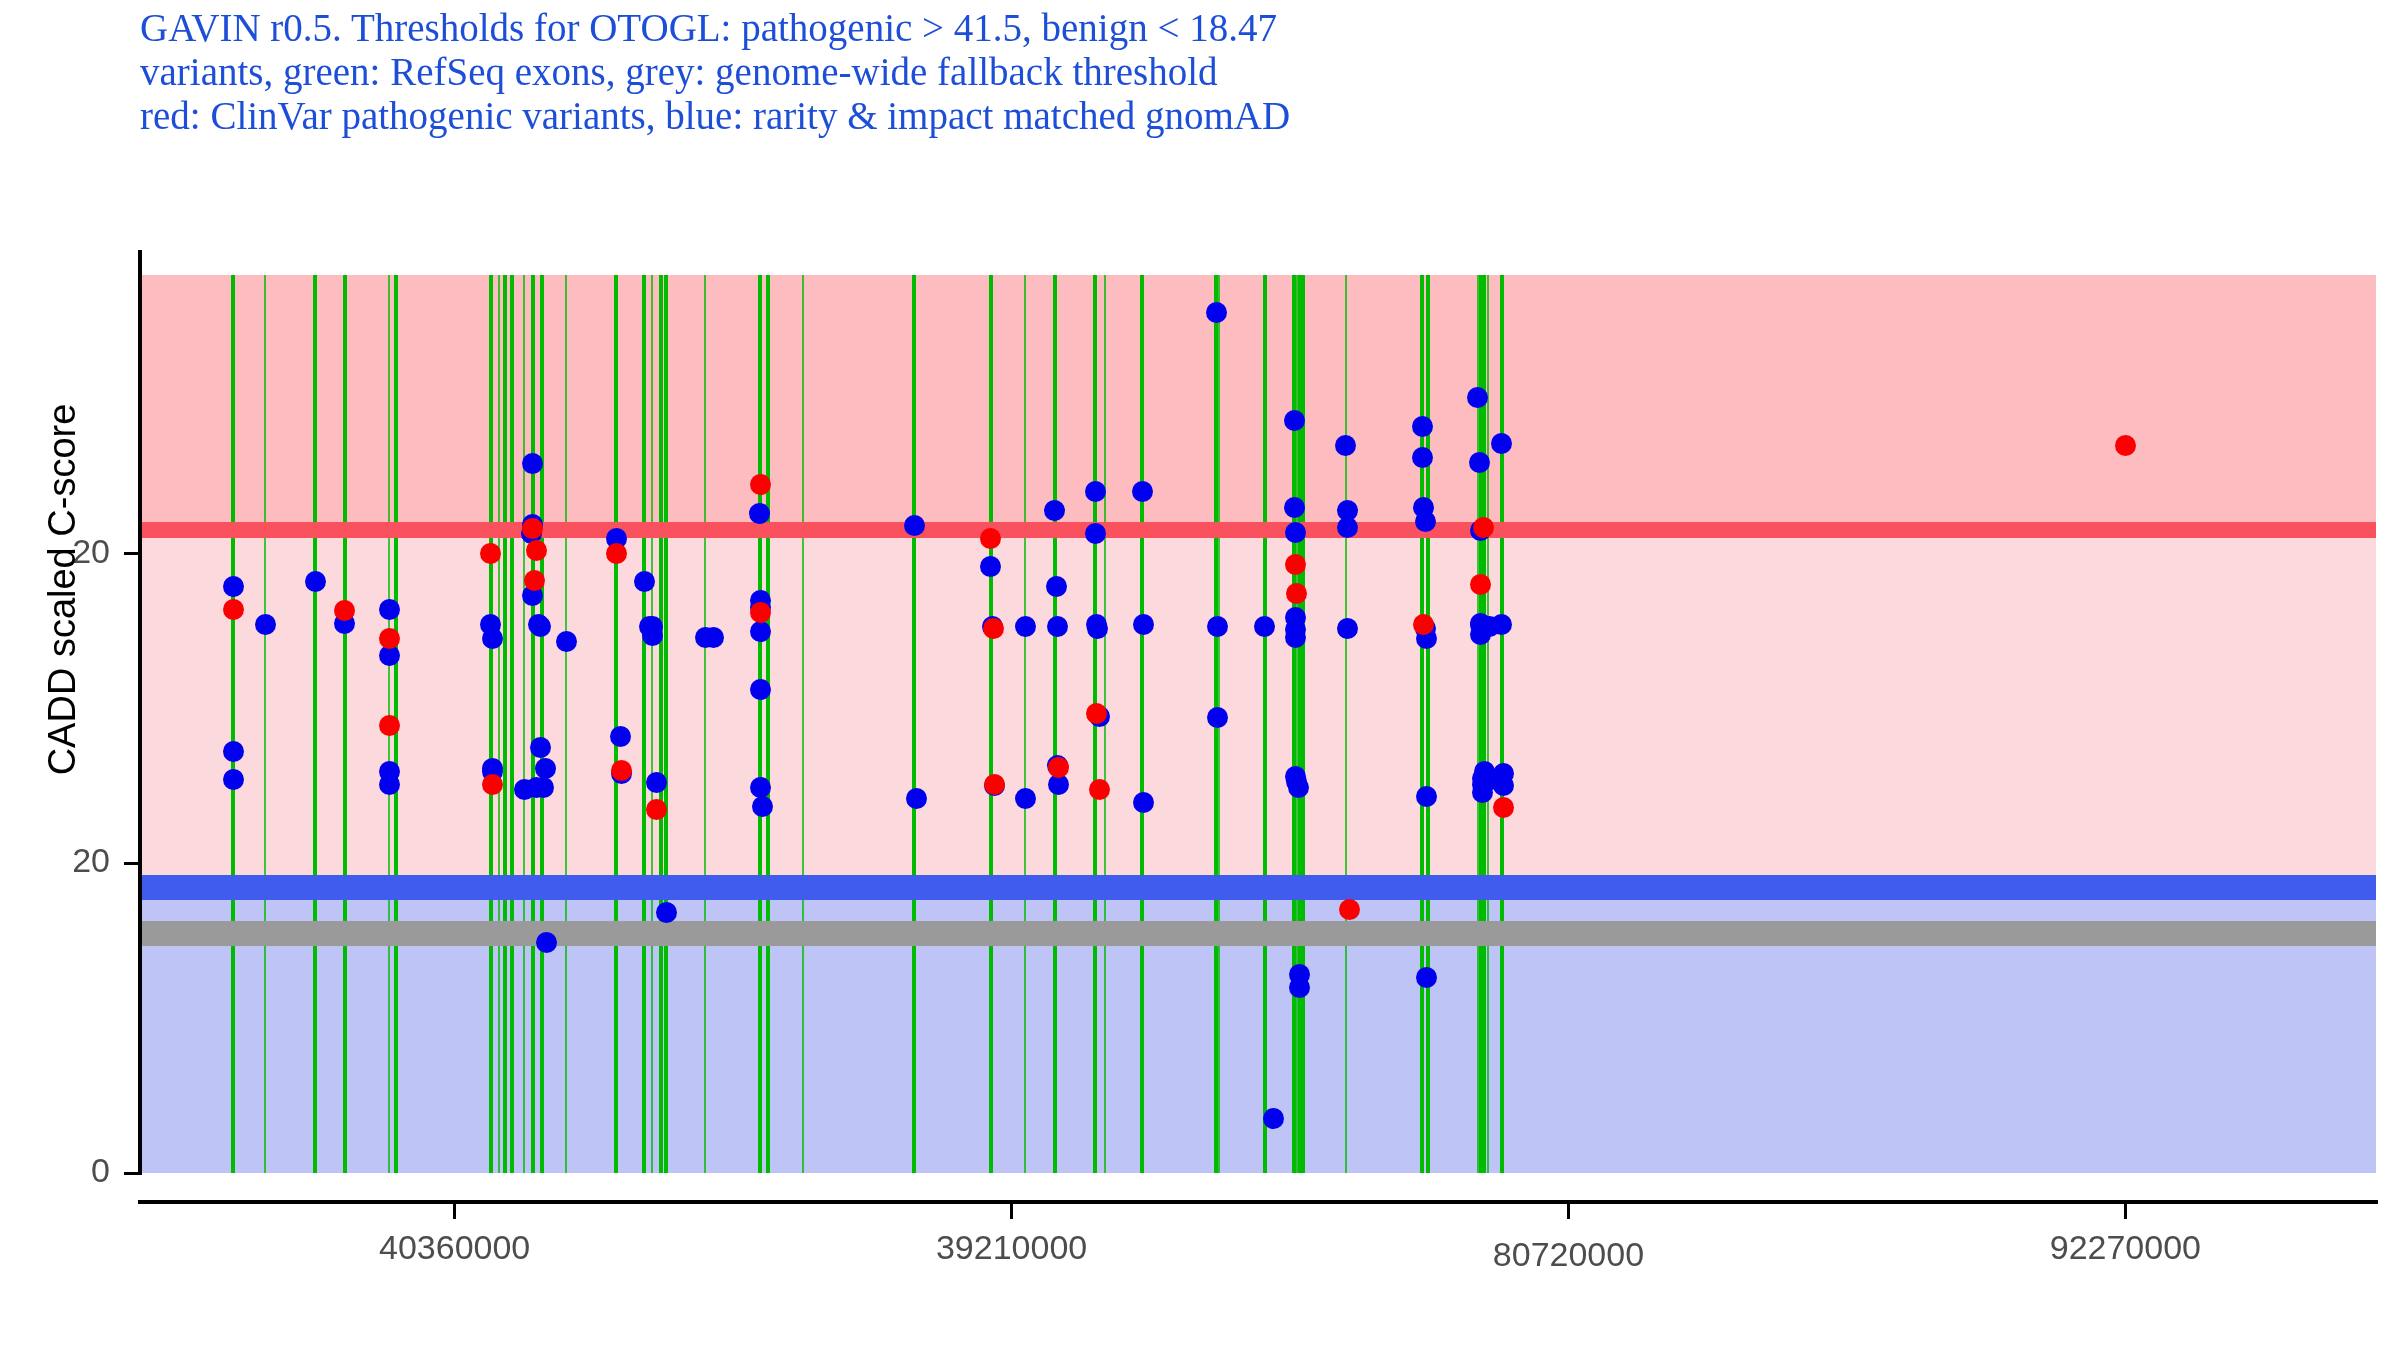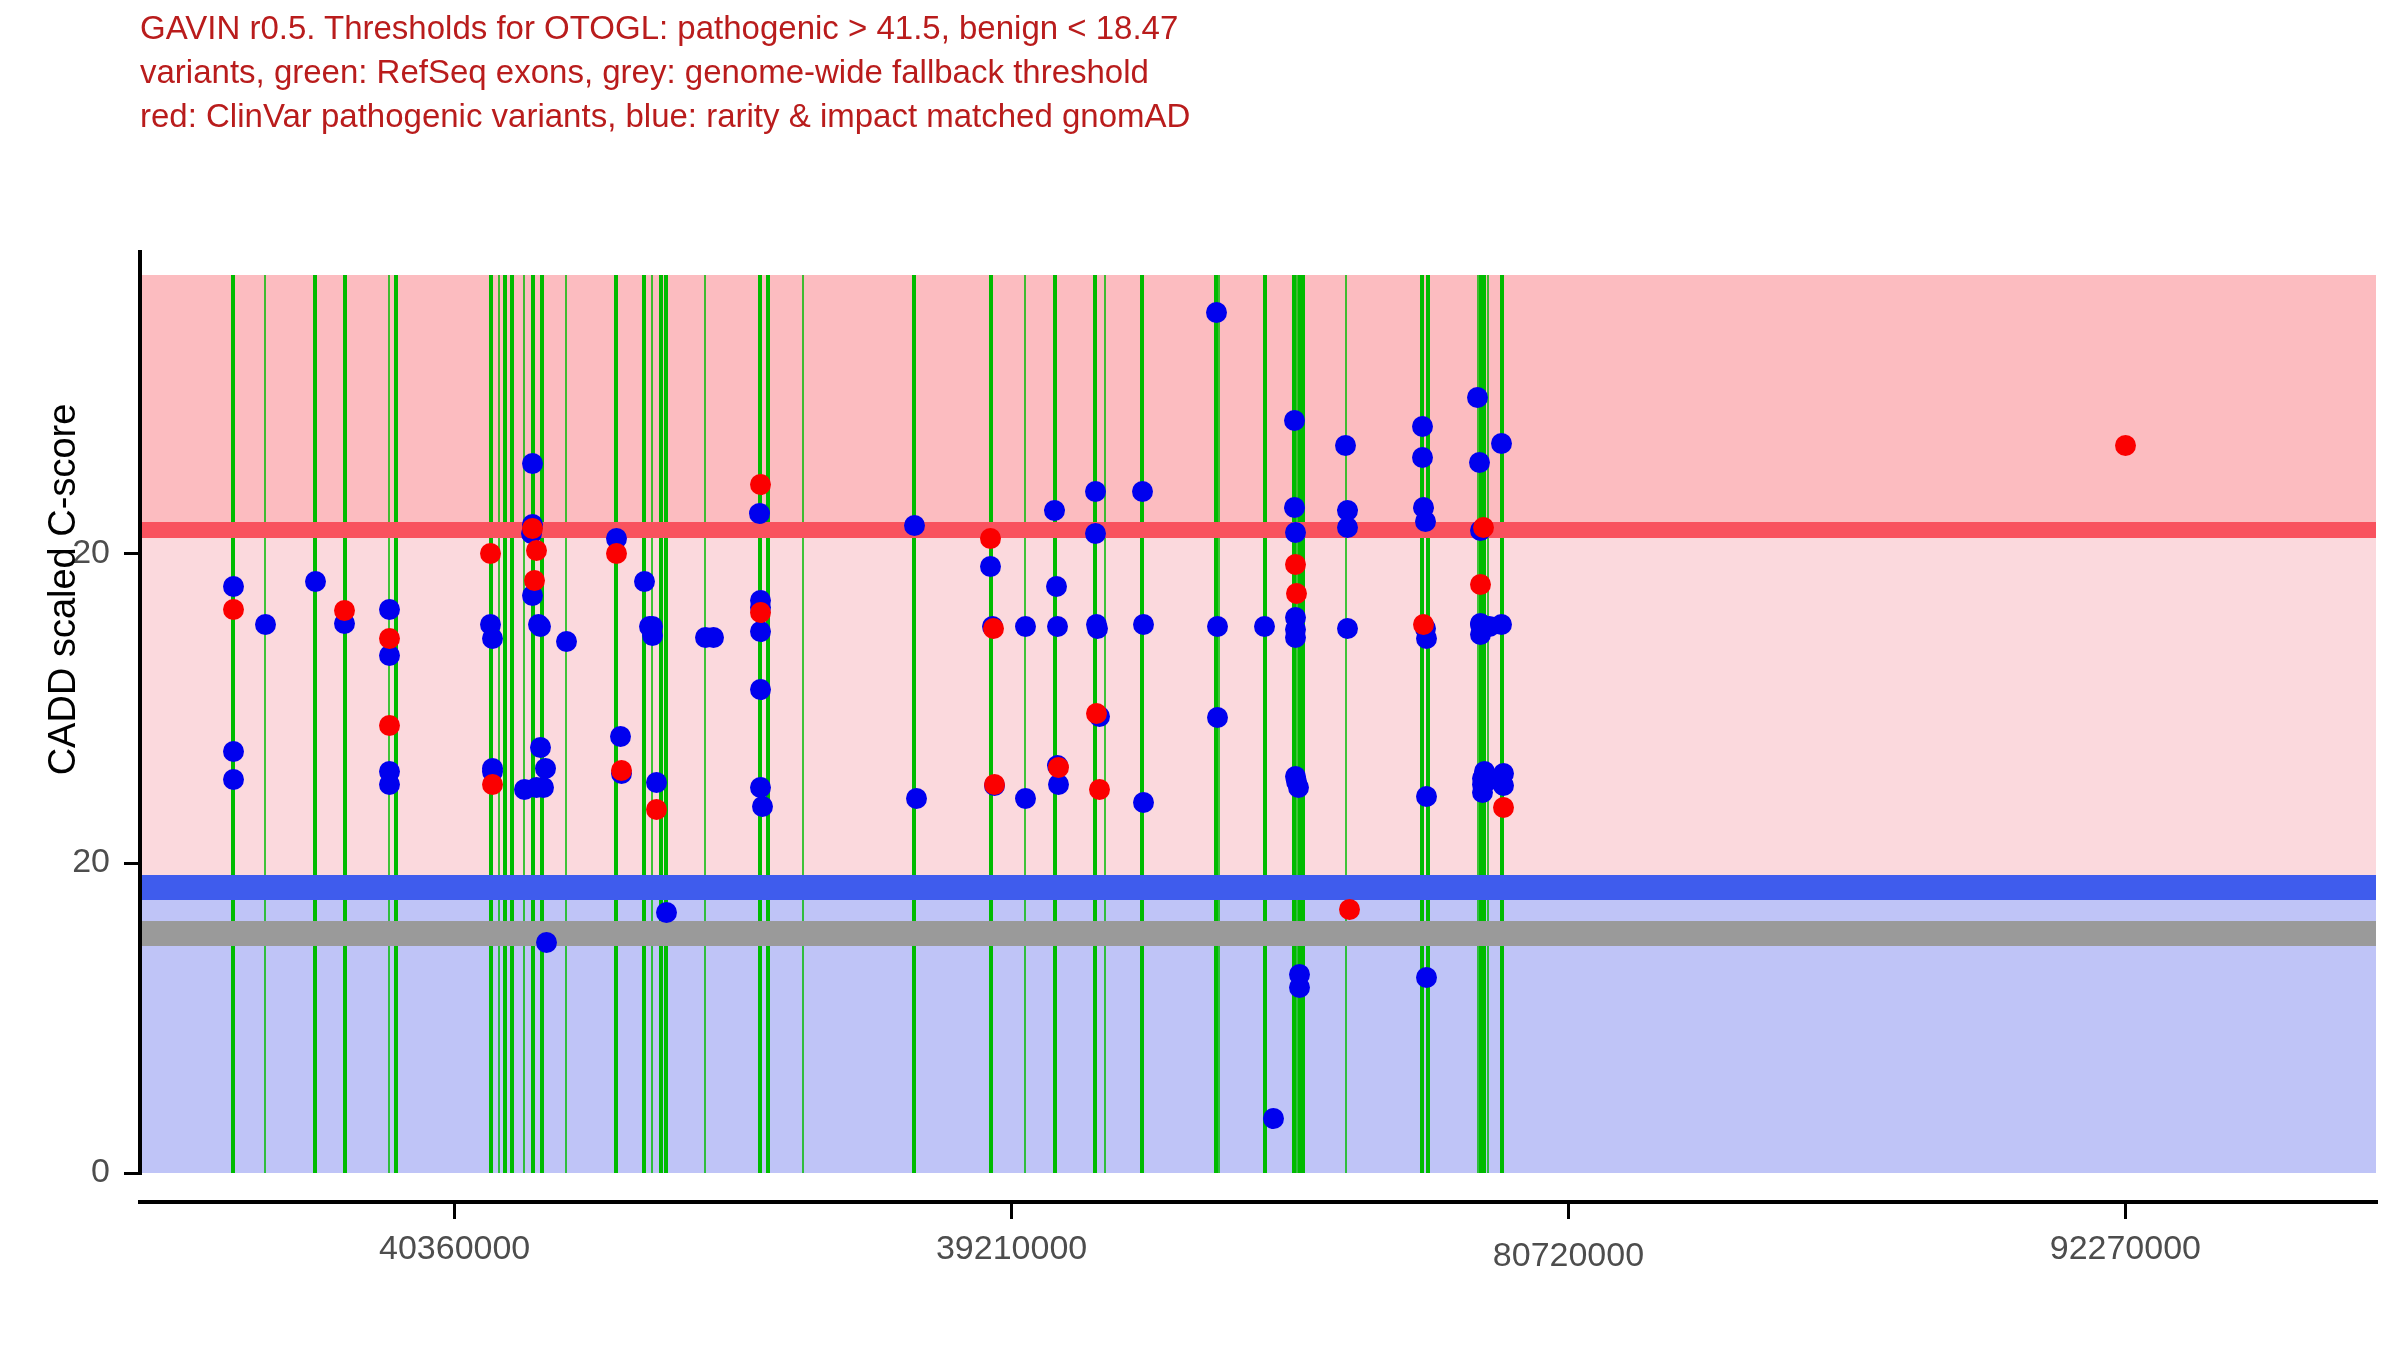--- a/index.html
+++ b/index.html
@@ -16,25 +16,25 @@
     background: #ffffff;
   }
 
   
   #title-block {
     position: absolute;
     left: 140px; top: 6px;
     width: 2100px;
   }
   #title-block .tline {
-    font-size: 33px;
+    font-size: 39px;
     line-height: 44px;
-    color: #b91c1c;
+    color: #1d4ed8;
     white-space: pre;
-    font-family: Liberation Sans, sans-serif;
+    font-family: Liberation Serif, serif;
   }
 
   
   #plot-panel {
     position: absolute;
     left: 140px; top: 275px;
     width: 2236px; height: 898px;
   }
   
   .band {

